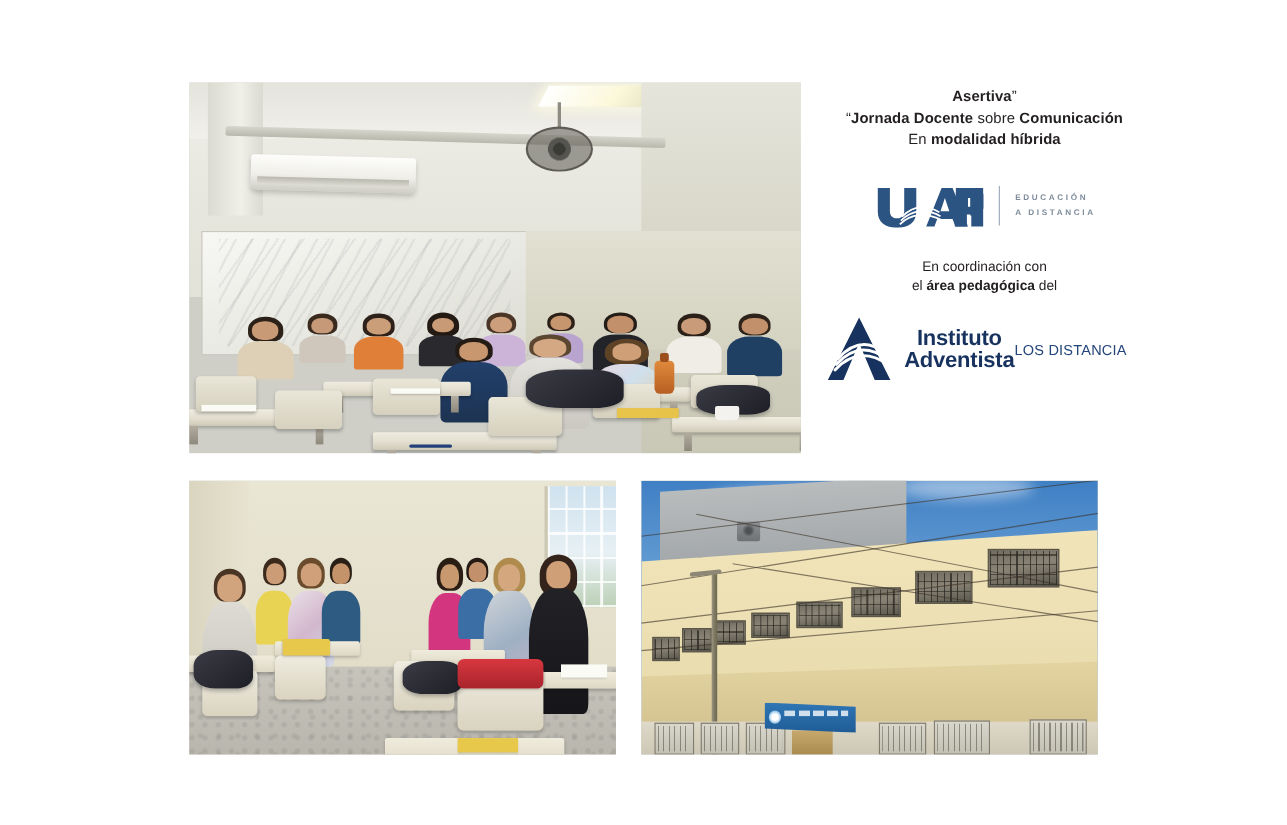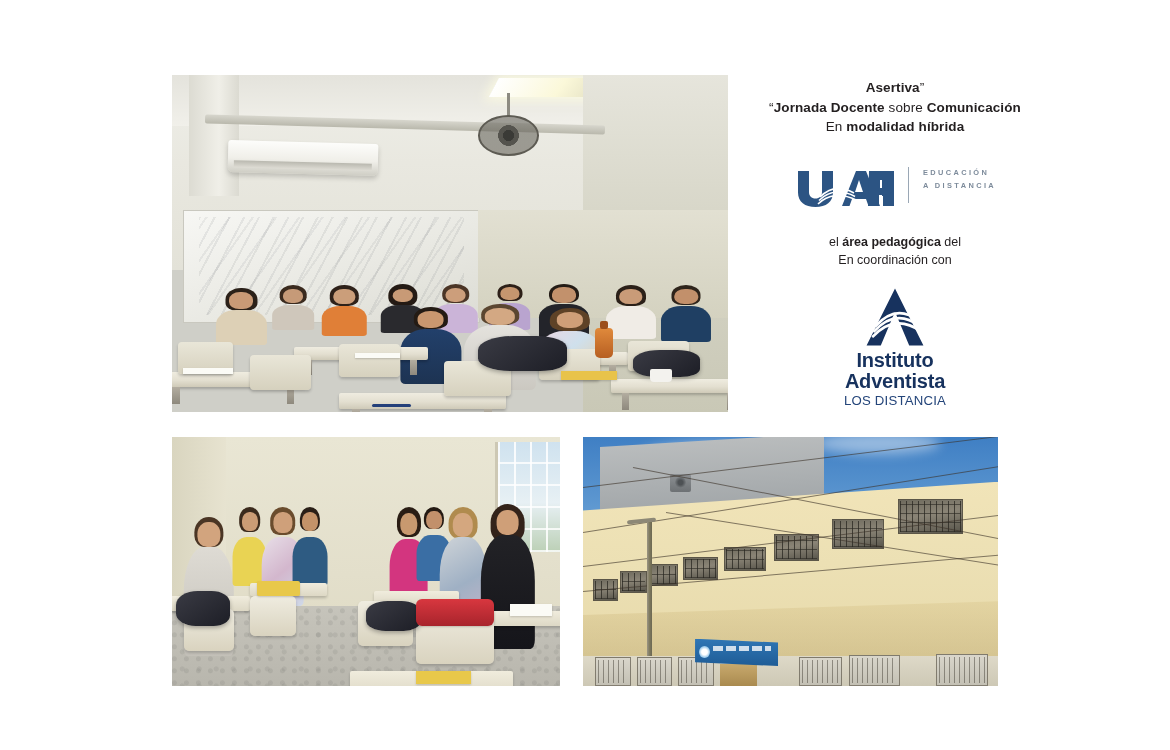--- a/index.html
+++ b/index.html
@@ -304,20 +304,21 @@
     font-weight:400;
     color:#231f20;
     letter-spacing:.1px;
   }
   .headline b { font-weight:700; }
   .headline .line { display:block; }
 
   .uap-logo {
     margin-top:30px;
     display:flex;
+    align-items:center;
     justify-content:center;
     gap:14px;
   }
   .uap-mark {
     position:relative;
     width:100px; height:40px;
   }
   .uap-divider {
     width:1px; height:36px; background:#9aa7b5;
   }
@@ -335,21 +336,20 @@
     font-size:12.5px;
     line-height:1.5;
     color:#231f20;
   }
   .coord-text b { font-weight:700; }
   .coord-text .line { display:block; }
 
   .ia-logo {
     margin-top:16px;
     display:flex;
-    flex-direction:column;
     align-items:center;
   }
   .ia-mark { position:relative; width:82px; height:62px; }
   .ia-name {
     margin-top:2px;
     font-size:20px;
     font-weight:700;
     line-height:1.03;
     color:#17325e;
     letter-spacing:-.2px;
@@ -615,22 +615,22 @@
         </svg>
       </div>
       <div class="uap-divider"></div>
       <div class="uap-tagline">
         <div>EDUCACIÓN</div>
         <div>A DISTANCIA</div>
       </div>
     </div>
 
     <div class="coord-text">
+      <span class="line">En coordinación con</span>
       <span class="line"><span>el </span><b>área pedagógica</b><span> del</span></span>
-      <span class="line">En coordinación con</span>
     </div>
 
     <div class="ia-logo">
       <div class="ia-mark">
         <svg viewBox="0 0 120 96" width="82" height="62" aria-hidden="true">
           <g fill="#17325e">
             <path d="M60 4 L104 92 H82 L60 40 L38 92 H16 Z"></path>
           </g>
           <g fill="none" stroke="#ffffff" stroke-width="4.2" stroke-linecap="round">
             <path d="M30 62 C52 38 74 36 96 54"></path>

